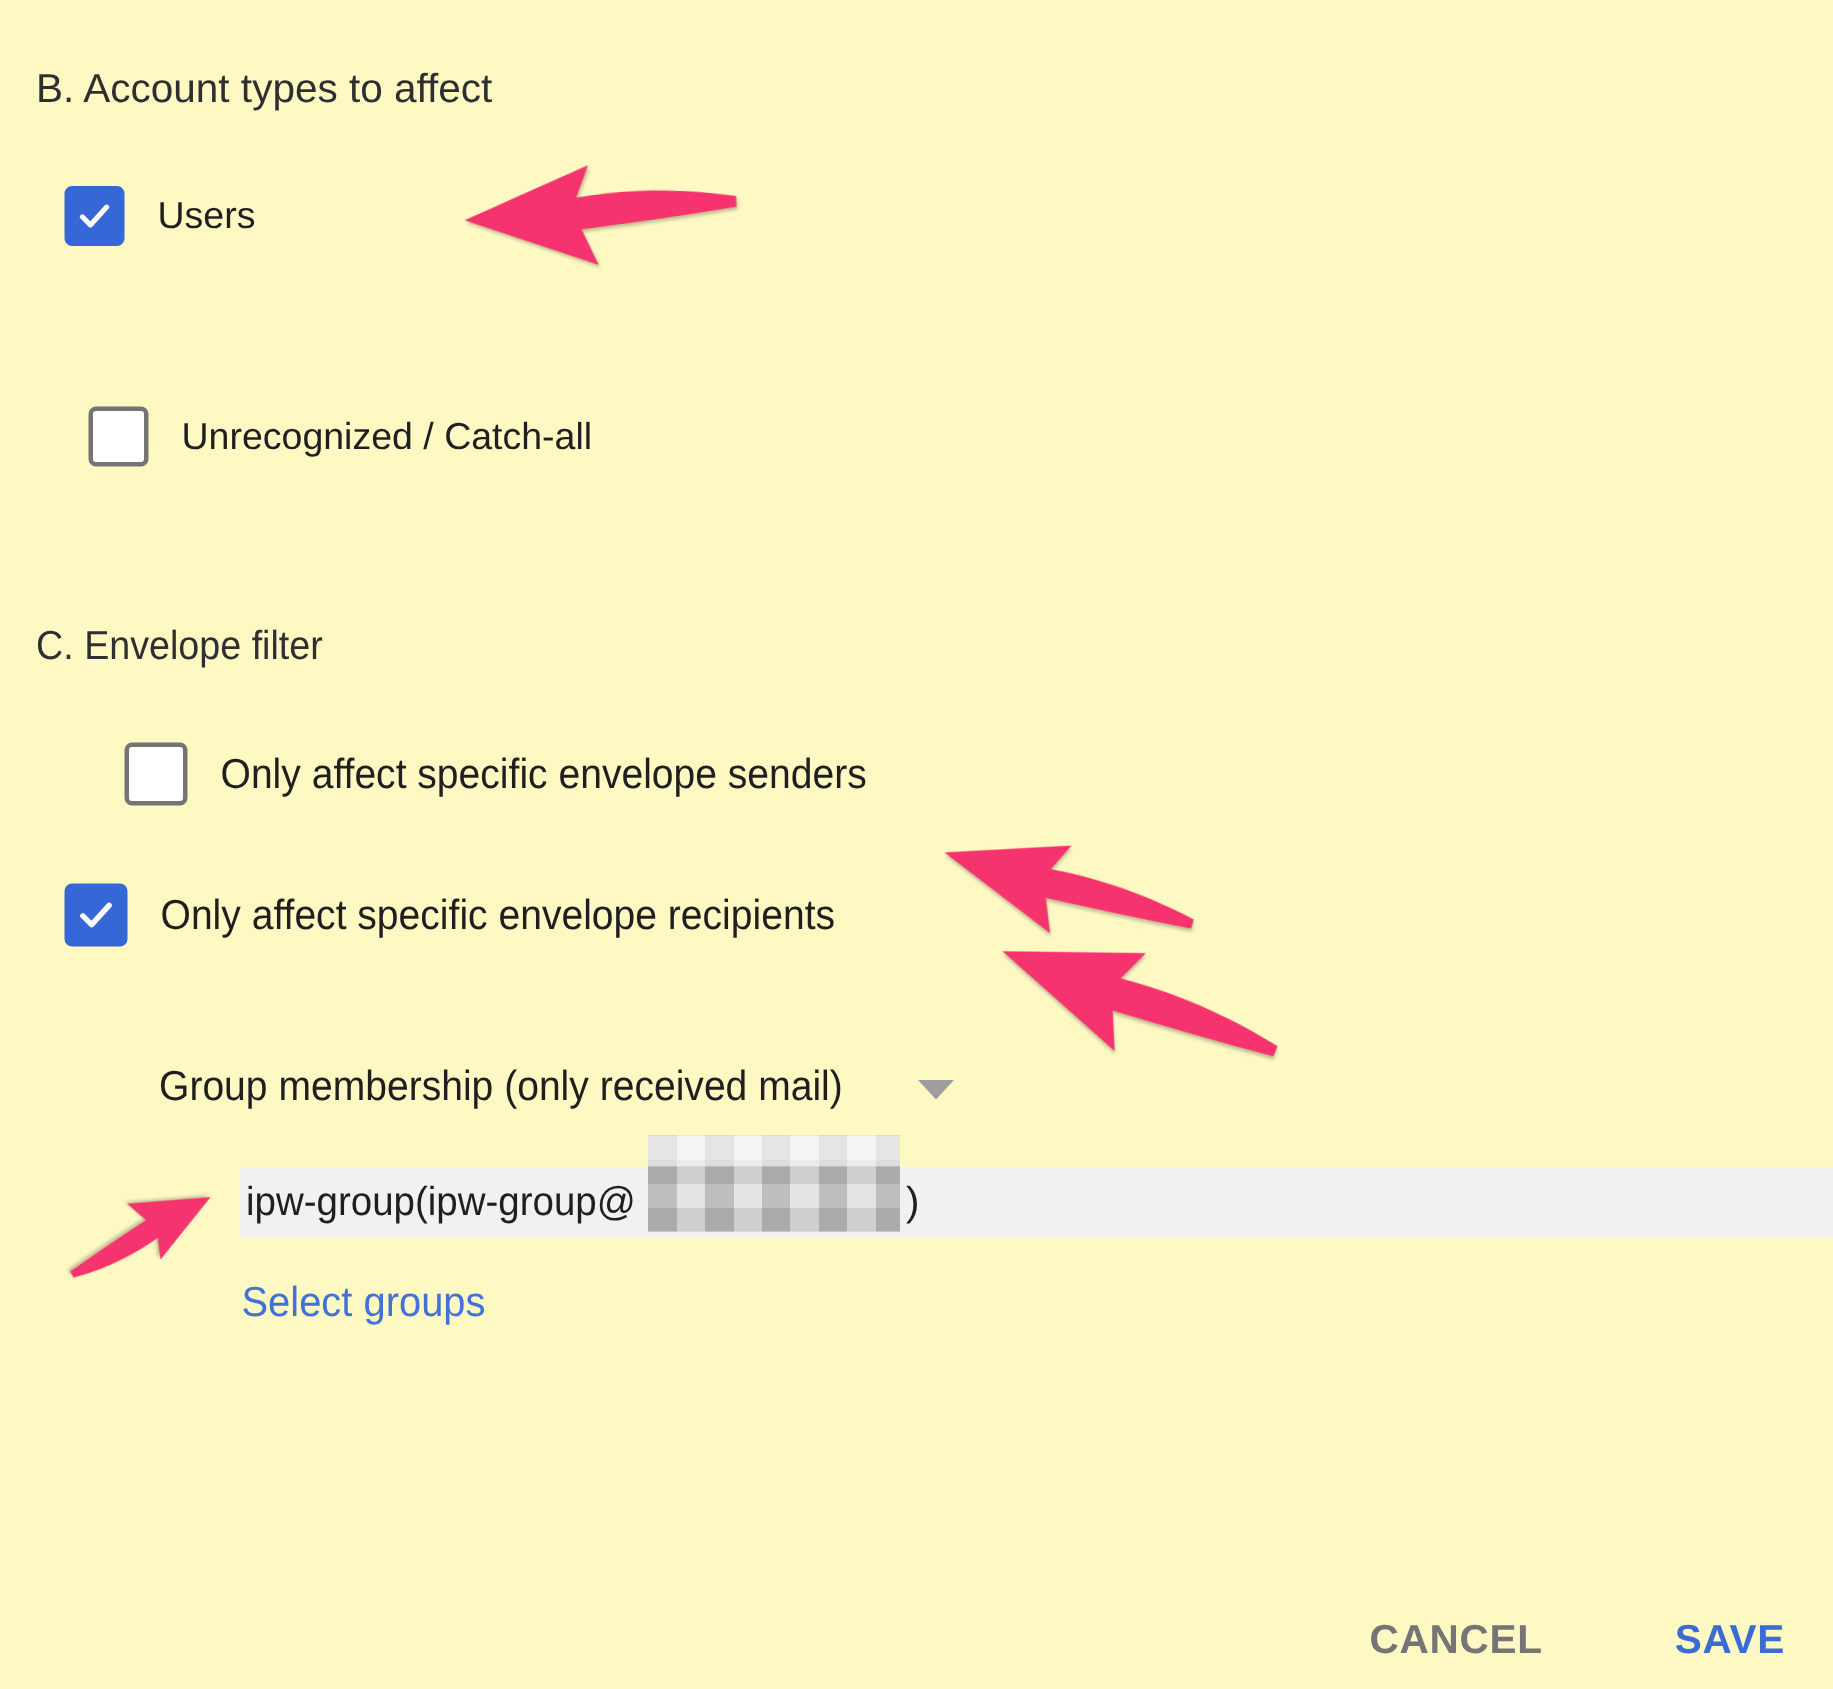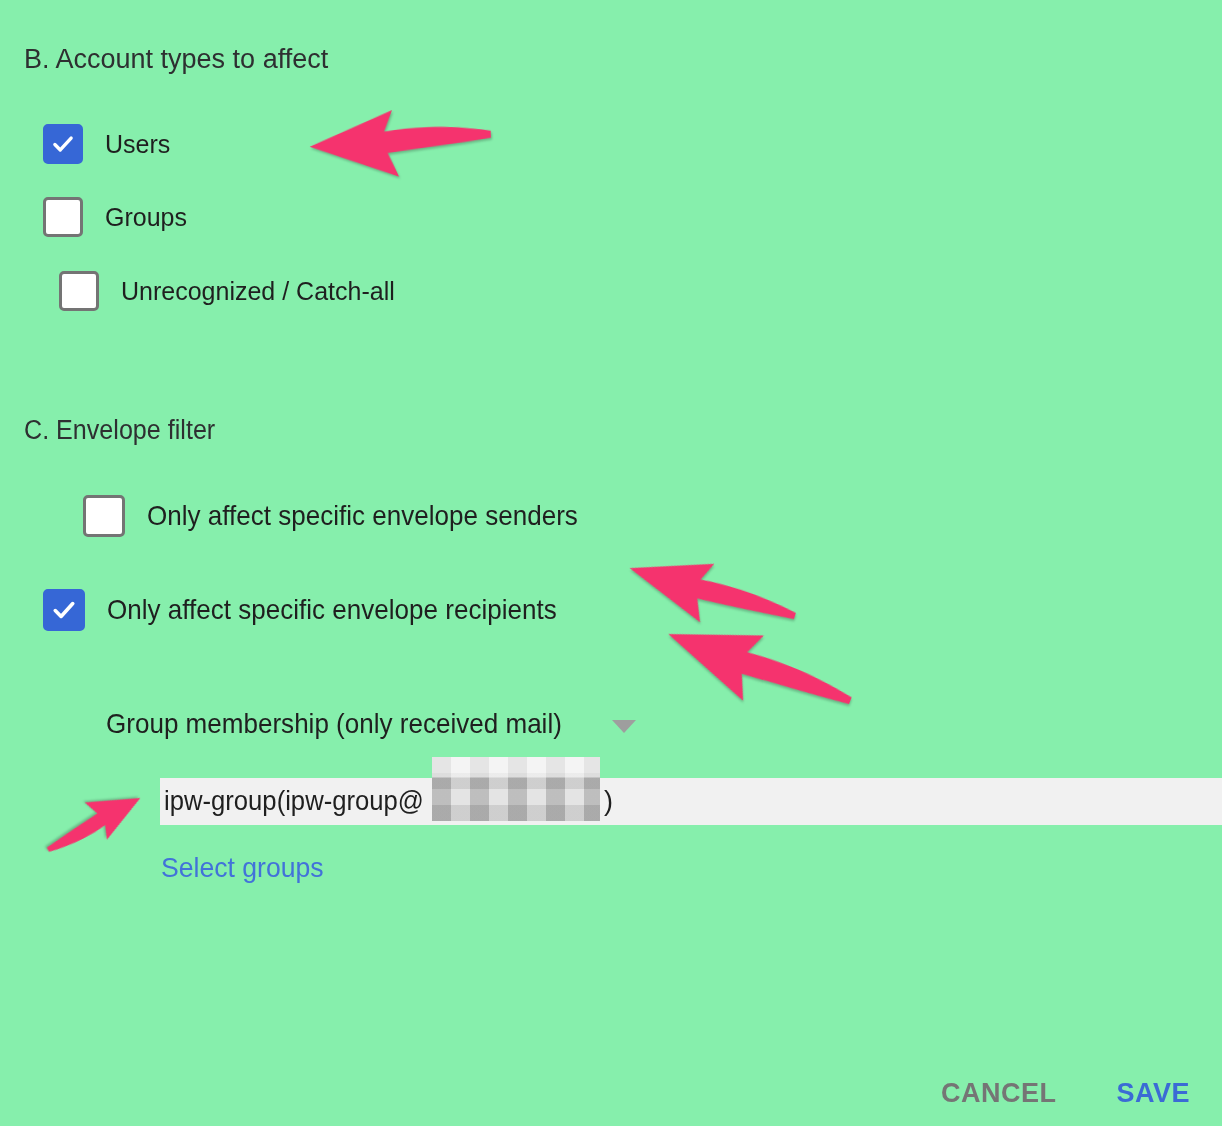--- a/index.html
+++ b/index.html
@@ -1,17 +1,17 @@
 <!DOCTYPE html>
 <html><head>
 <meta charset="utf-8">
 <style>
   html,body{margin:0;padding:0;background:#fff;}
   #screen{
-    position:relative;width:1222px;height:1126px;background:#86efac;
+    position:relative;width:1222px;height:1126px;background:#fef9c3;
     font-family:"Liberation Sans","DejaVu Sans",sans-serif;
     color:#1f1f1f;overflow:hidden;
   }
   .heading{
     position:absolute;left:24px;font-size:27px;color:#2e2f31;
     white-space:nowrap;
   }
   .cb-row{position:absolute;left:43px;display:flex;align-items:center;}
   .cb-box{
     width:34px;height:34px;border:3px solid #747474;border-radius:5px;
@@ -53,21 +53,21 @@
   }
   .delete-link{
     position:absolute;right:22px;top:0;line-height:47px;font-size:27px;
     color:#4272d9;cursor:pointer;white-space:nowrap;
   }
   .select-groups{
     position:absolute;left:161px;top:852px;font-size:28px;color:#4272d9;
     cursor:pointer;white-space:nowrap;transform:scaleX(0.95);transform-origin:left center;
   }
   .footer{
-    position:absolute;right:32px;top:1078px;display:flex;align-items:center;gap:60px;
+    position:absolute;right:32px;top:1078px;display:flex;align-items:center;gap:88px;
   }
   .btn{
     font-size:27px;font-weight:700;letter-spacing:0.5px;cursor:pointer;
     background:none;border:none;padding:0;font-family:inherit;white-space:nowrap;
   }
   .btn-cancel{color:#757575;}
   .btn-save{color:#3b6bd5;}
 </style>
 </head>
 <body>
@@ -80,24 +80,20 @@
     <span class="cb-box checked">
       <span>
           <svg width="26" height="26" viewBox="0 0 24 24">
             <path d="M4.5 12.5 L9.5 17.5 L19.5 6.5" fill="none" stroke="#ffffff" stroke-width="3.1" stroke-linecap="round" stroke-linejoin="round"></path>
           </svg>
         </span>
     </span>
     <span class="cb-label">Users</span>
   </div>
 
-  <div class="cb-row" style="top:197px;">
-    <span class="cb-box"></span>
-    <span class="cb-label">Groups</span>
-  </div>
 
   <div class="cb-row" style="top:271px;padding-left:16px;">
     <span class="cb-box"></span>
     <span class="cb-label">Unrecognized / Catch-all</span>
   </div>
 
   <div class="arrow" style="left:300px;top:102px;width:192px;height:80px;transform:rotate(-2deg);">
     <svg viewBox="0 0 200 90" preserveAspectRatio="none">
       <path d="M199,36 C158,28 120,28 88,33 L97,9 L10,47 L102,84 L91,57 C128,53 164,49 199,44 Z" fill="#f5336e"></path>
     </svg>

